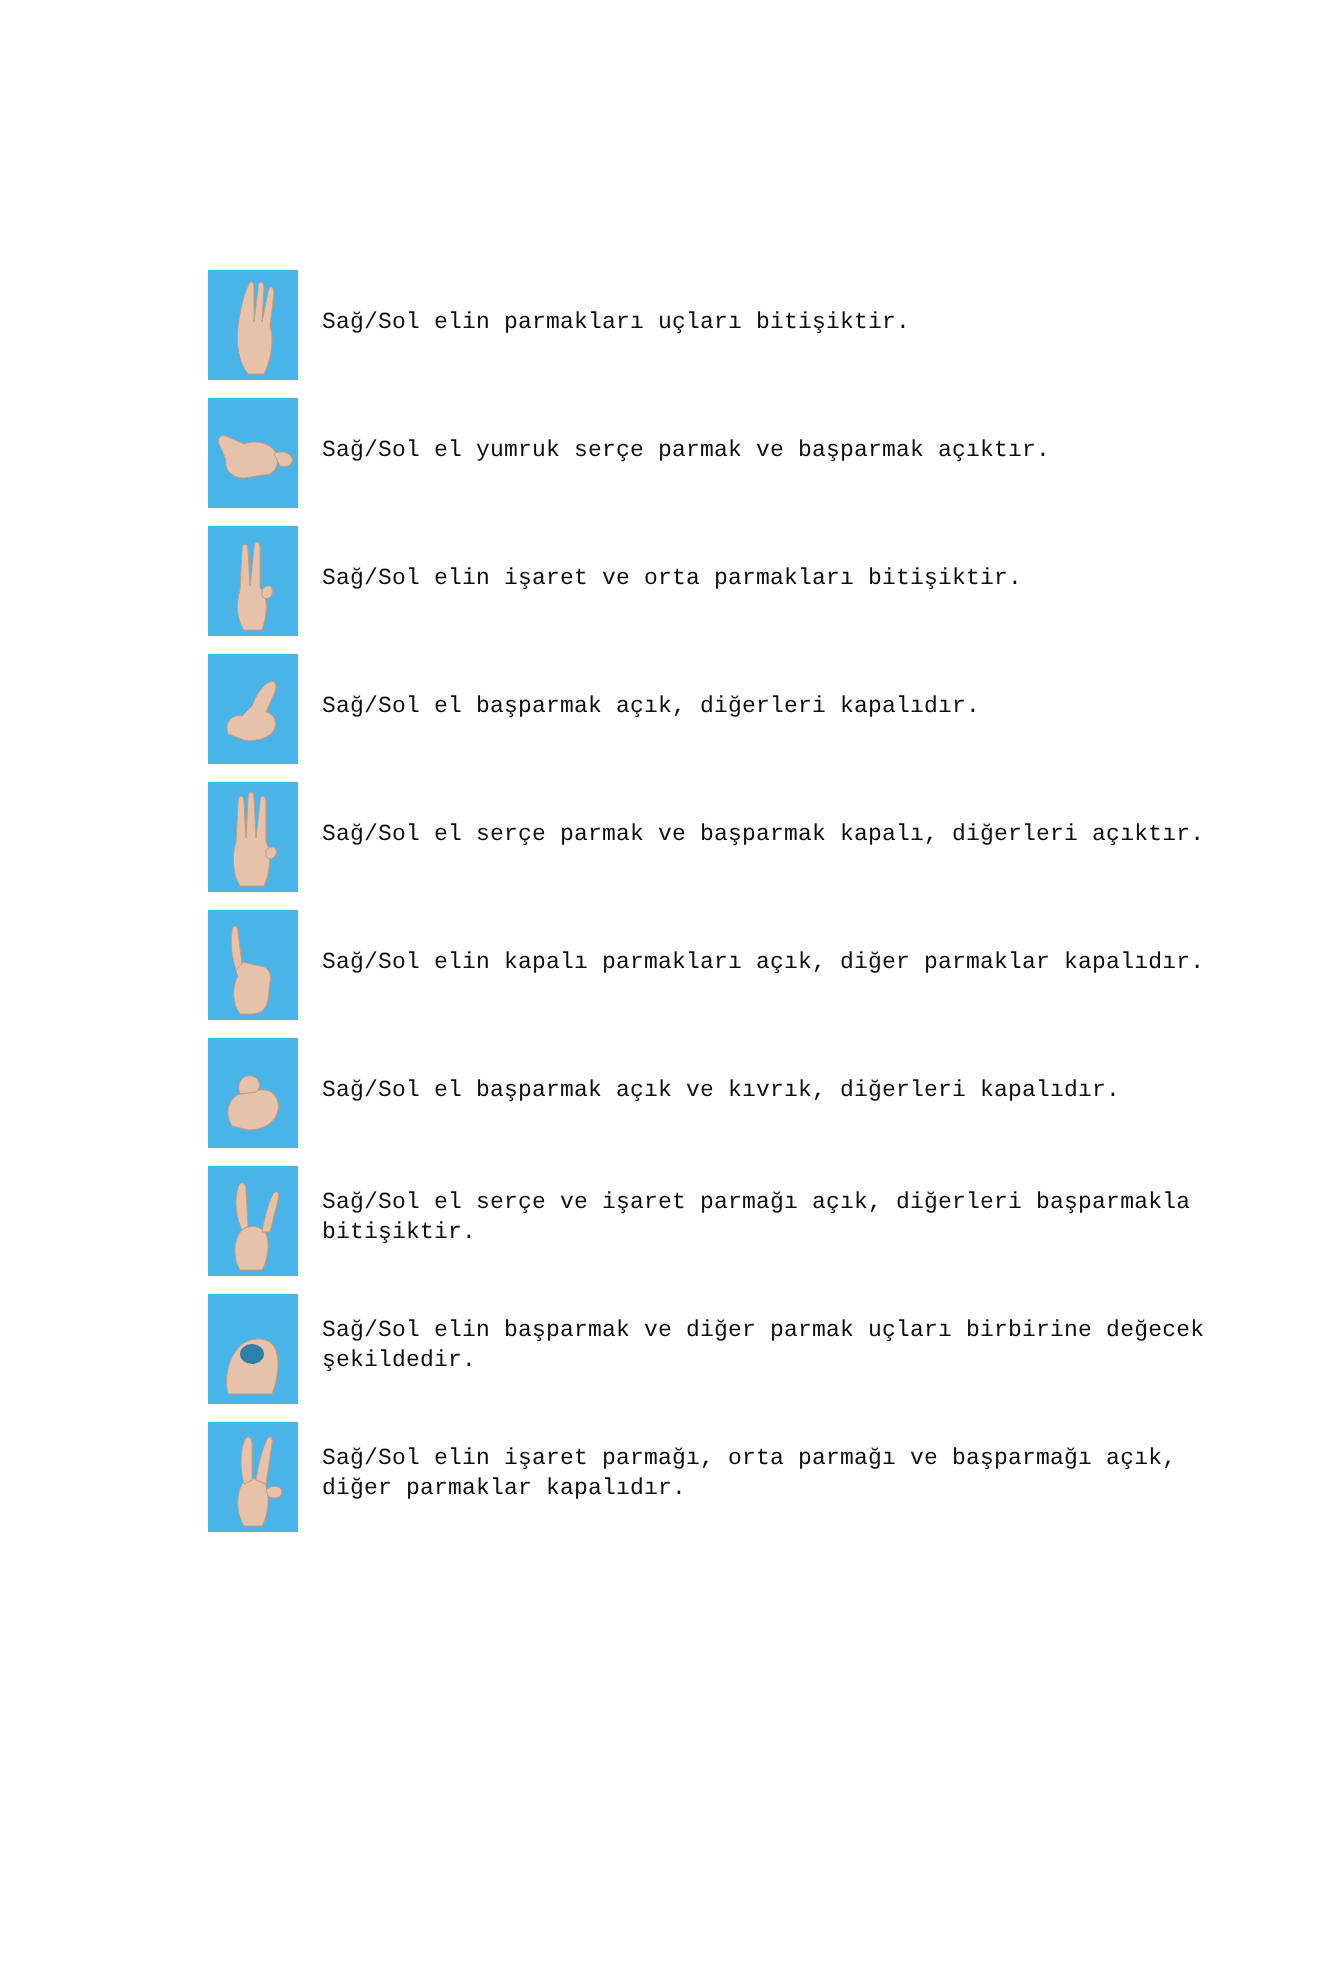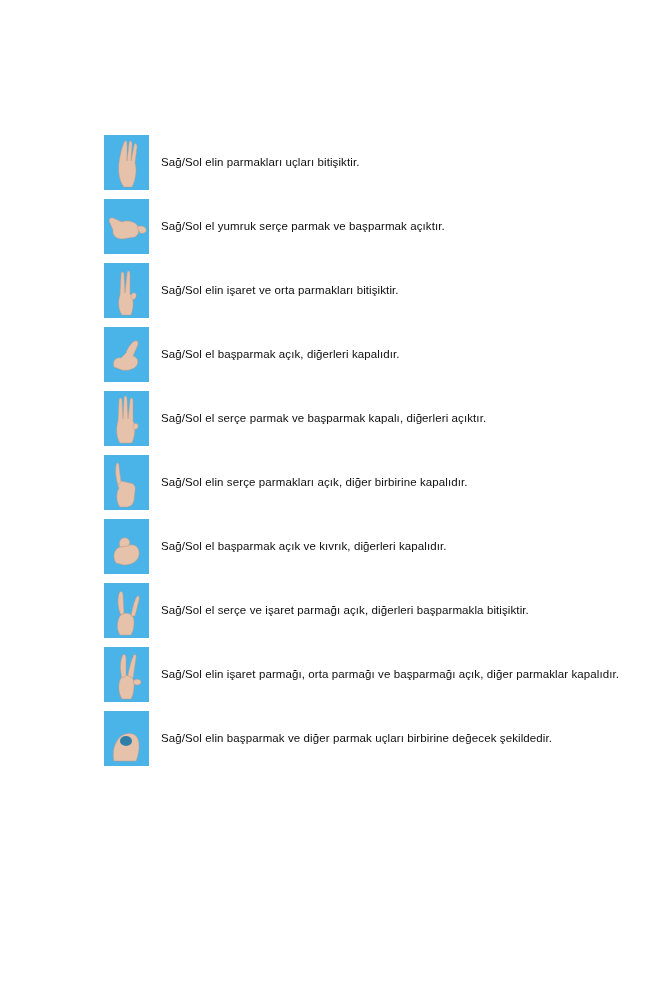--- a/index.html
+++ b/index.html
@@ -41,21 +41,21 @@
   .thumb svg {
     display: block;
     width: 45px;
     height: 55px;
   }
   .caption {
     margin-left: 12px;
     font-size: 11.5px;
     line-height: 1.3;
     color: #0d0d0d;
-    font-family: Liberation Sans, sans-serif;
+    font-family: Liberation Mono, monospace;
     letter-spacing: 0.1px;
   }
 </style>
 </head>
 <body>
 
 <div class="page">
   <div class="list">
 
     <div class="row">
@@ -118,21 +118,21 @@
 
     <div class="row">
       <div class="thumb">
         <svg viewBox="0 0 45 55" xmlns="http://www.w3.org/2000/svg">
           <g fill="#e6c2ab" stroke="#c79a80" stroke-width="0.5">
             <path d="M16 52 C12 47 12 38 15 33 C13 30 14 26 17 26 L26 28 C30 28 32 32 31 36 L30 45 C29 50 26 52 22 52 Z"></path>
             <path d="M14 30 C12 24 11 16 12 11 C12 7 15 7 15 11 L17 27 Z"></path>
           </g>
         </svg>
       </div>
-      <div class="caption">Sağ/Sol elin serçe parmakları açık, diğer birbirine kapalıdır.</div>
+      <div class="caption">Sağ/Sol elin kapalı parmakları açık, diğer parmaklar kapalıdır.</div>
     </div>
 
 
     <div class="row">
       <div class="thumb">
         <svg viewBox="0 0 45 55" xmlns="http://www.w3.org/2000/svg">
           <g fill="#e6c2ab" stroke="#c79a80" stroke-width="0.5">
             <path d="M12 44 C8 38 10 30 16 28 L26 26 C32 25 36 30 35 36 C34 42 28 46 20 46 Z"></path>
             <path d="M16 28 C14 23 17 18 22 19 C26 20 27 25 24 27 Z"></path>
           </g>
@@ -151,36 +151,36 @@
           </g>
         </svg>
       </div>
       <div class="caption">Sağ/Sol el serçe ve işaret parmağı açık, diğerleri başparmakla bitişiktir.</div>
     </div>
 
     <div class="row">
       <div class="thumb">
         <svg viewBox="0 0 45 55" xmlns="http://www.w3.org/2000/svg">
           <g fill="#e6c2ab" stroke="#c79a80" stroke-width="0.5">
+            <path d="M10 50 C8 42 10 32 16 26 C20 22 28 21 32 25 C36 29 36 40 32 50 Z"></path>
+          </g>
+          <ellipse cx="22" cy="30" rx="6" ry="5" fill="#2f7fa8"></ellipse>
+        </svg>
+      </div>
+      <div class="caption">Sağ/Sol elin başparmak ve diğer parmak uçları birbirine değecek şekildedir.</div>
+    </div>
+
+    <div class="row">
+      <div class="thumb">
+        <svg viewBox="0 0 45 55" xmlns="http://www.w3.org/2000/svg">
+          <g fill="#e6c2ab" stroke="#c79a80" stroke-width="0.5">
             <path d="M18 52 C14 46 14 36 17 31 C20 27 27 28 29 32 C31 37 30 47 27 52 Z"></path>
             <path d="M18 31 C16 24 16 15 18 10 C19 6 22 7 22 11 L22 29 Z"></path>
             <path d="M24 29 C25 22 27 14 29 10 C30 6 33 7 32 11 L29 31 Z"></path>
             <path d="M29 34 C32 31 37 32 37 35 C37 38 33 39 30 37 Z"></path>
           </g>
         </svg>
       </div>
       <div class="caption">Sağ/Sol elin işaret parmağı, orta parmağı ve başparmağı açık, diğer parmaklar kapalıdır.</div>
     </div>
 
-    <div class="row">
-      <div class="thumb">
-        <svg viewBox="0 0 45 55" xmlns="http://www.w3.org/2000/svg">
-          <g fill="#e6c2ab" stroke="#c79a80" stroke-width="0.5">
-            <path d="M10 50 C8 42 10 32 16 26 C20 22 28 21 32 25 C36 29 36 40 32 50 Z"></path>
-          </g>
-          <ellipse cx="22" cy="30" rx="6" ry="5" fill="#2f7fa8"></ellipse>
-        </svg>
-      </div>
-      <div class="caption">Sağ/Sol elin başparmak ve diğer parmak uçları birbirine değecek şekildedir.</div>
-    </div>
-
   </div>
 </div>
 
 </body></html>

